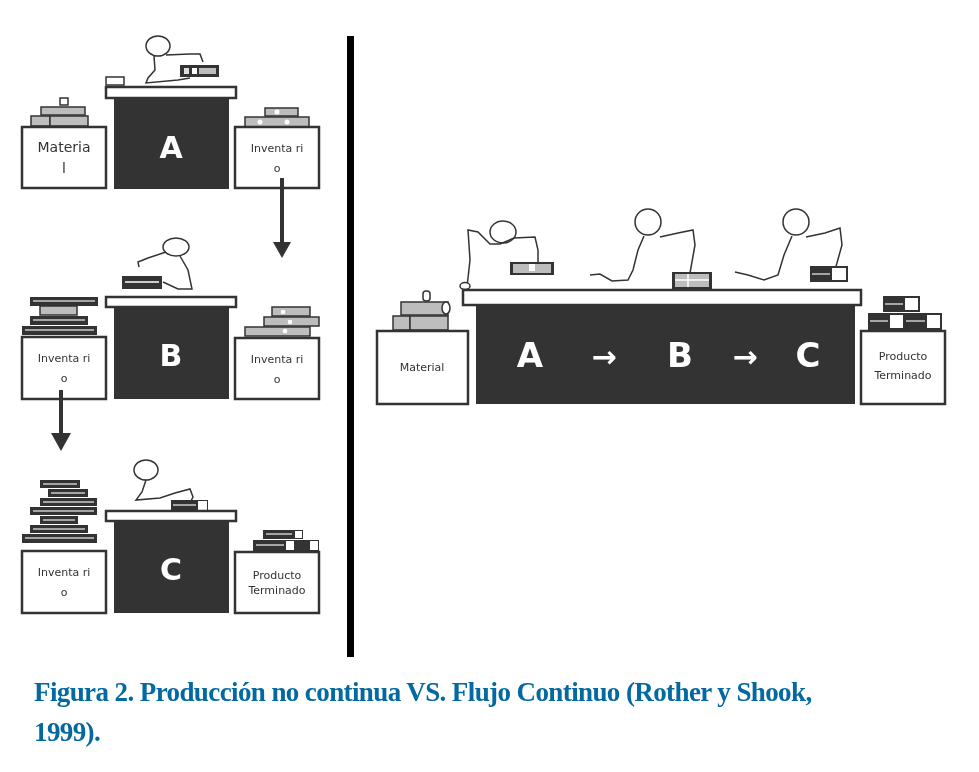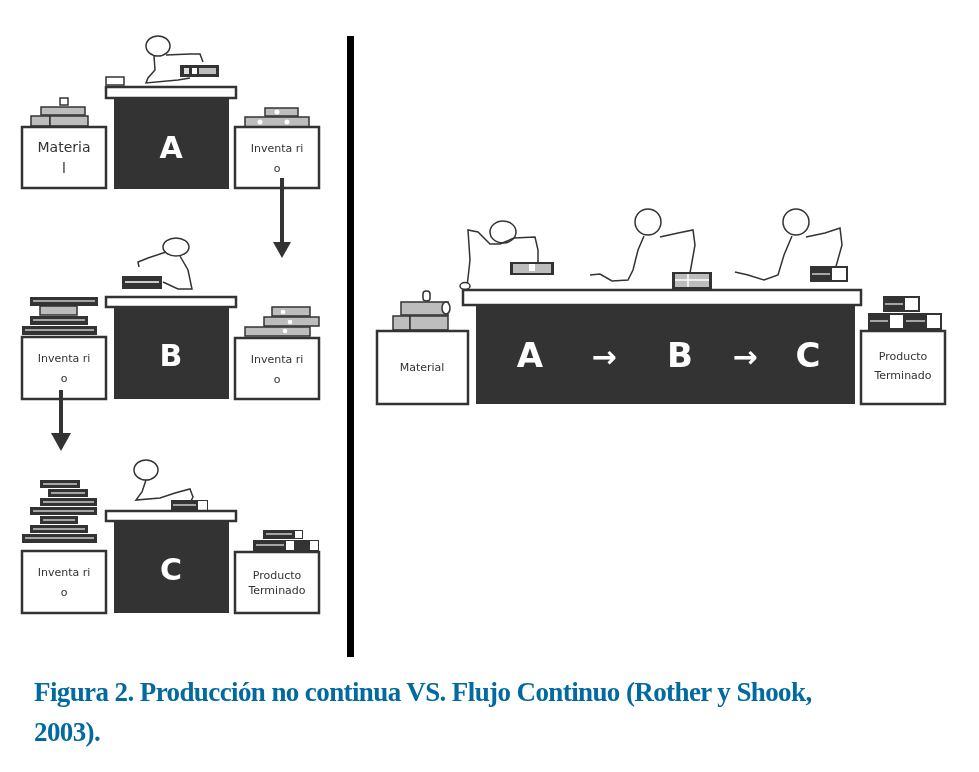--- a/index.html
+++ b/index.html
@@ -220,14 +220,14 @@
       <line x1="906" y1="321" x2="925" y2="321" stroke="#ccc" stroke-width="1.5"></line>
     </g>
     <rect x="861" y="331" width="84" height="73" fill="#fff" stroke="#333" stroke-width="2.5"></rect>
     <text x="903" y="360" class="box-label" font-size="11">Producto</text>
     <text x="903" y="379" class="box-label" font-size="11">Terminado</text>
   </g>
 </svg>
 
 <div class="caption">
   <div>Figura 2.  Producción no continua VS. Flujo Continuo (Rother y Shook,</div>
-  <div>2003).</div>
+  <div>1999).</div>
 </div>
 
 </body></html>

